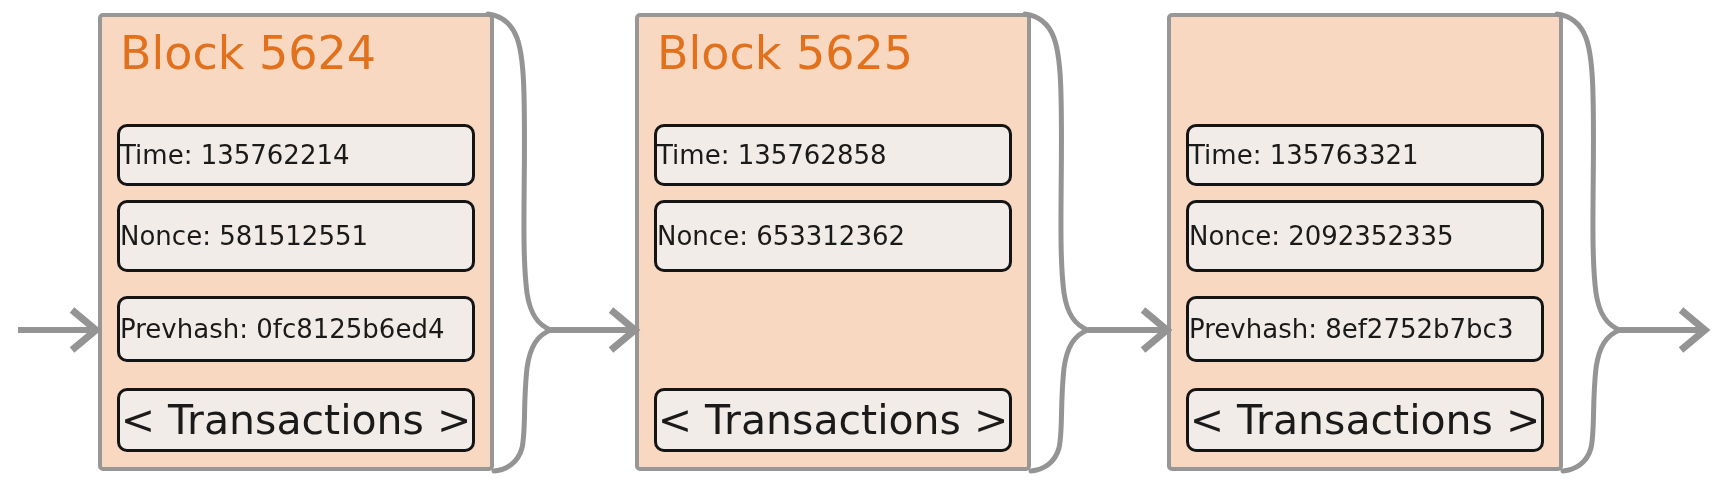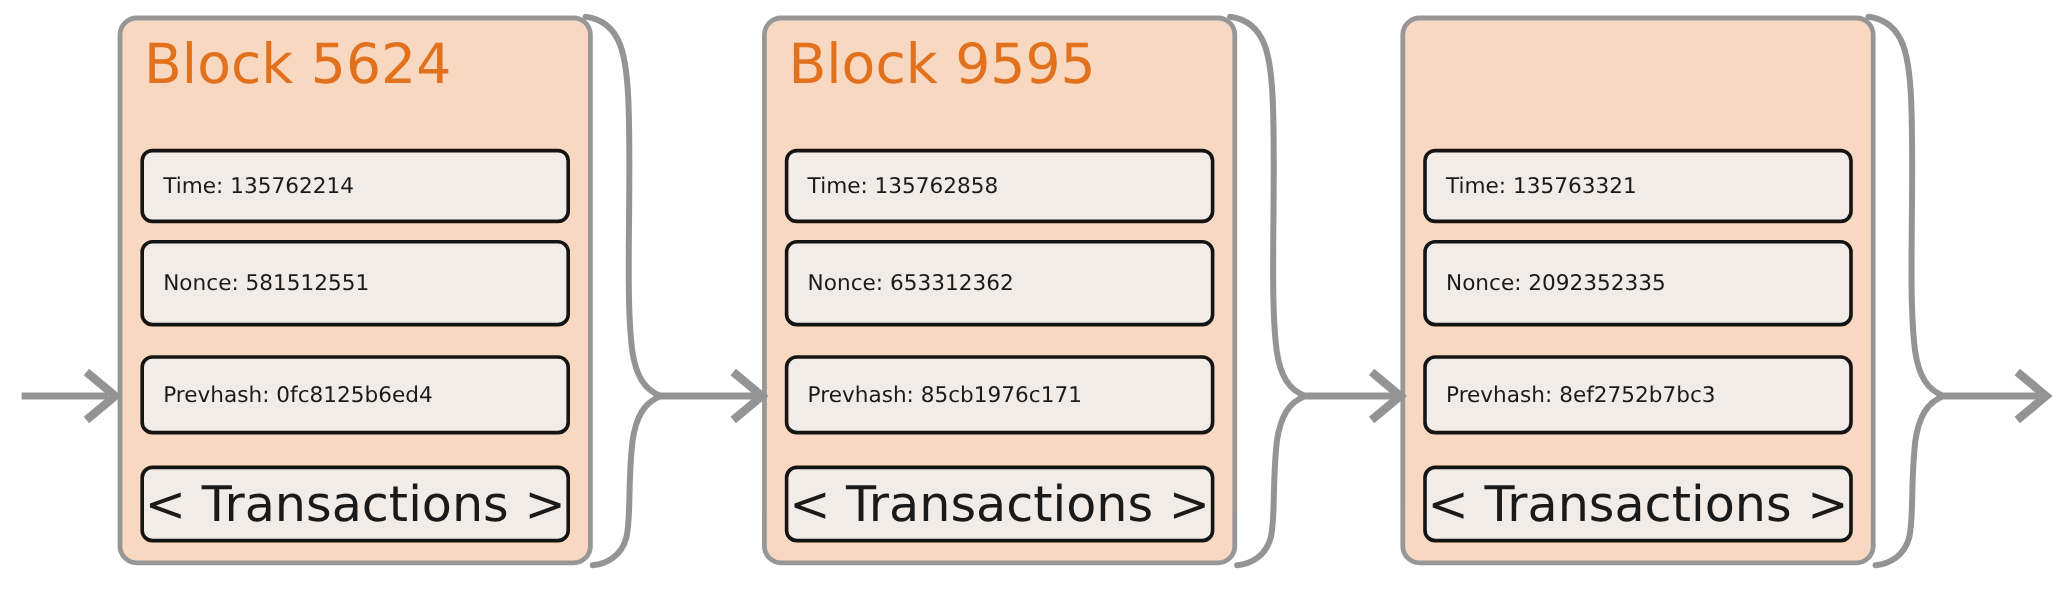--- a/index.html
+++ b/index.html
@@ -11,21 +11,21 @@
     font-family: "DejaVu Sans", sans-serif;
     overflow: hidden;
   }
   .block {
     position: absolute;
     top: 13px;
     width: 396px;
     height: 458px;
     background: #f9d8c2;
     border: 4px solid #979797;
-    border-radius: 16px;
+    border-radius: 5px;
     box-sizing: border-box;
   }
   .b0 { left: 98px; }
   .b1 { left: 635px; }
   .b2 { left: 1167px; }
   .block-title {
     position: absolute;
     left: 18px;
     top: 8px;
     font-size: 46px;
@@ -36,22 +36,21 @@
   .field {
     position: absolute;
     left: 15px;
     right: 15px;
     background: #f2ece8;
     border: 3px solid #141414;
     border-radius: 10px;
     box-sizing: border-box;
     display: flex;
     align-items: center;
-    padding-left: 16px;
-    font-size: 18px;
+    font-size: 26px;
     color: #1a1a1a;
     white-space: nowrap;
   }
   .f-time  { top: 107px; height: 62px; }
   .f-nonce { top: 183px; height: 72px; }
   .f-prev  { top: 279px; height: 66px; }
   .f-trans {
     top: 371px; height: 64px;
     justify-content: center;
     padding-left: 0;
@@ -80,29 +79,26 @@
     </div>
     <div class="field f-prev">
       <span>Prevhash: 0fc8125b6ed4</span>
     </div>
     <div class="field f-trans">
       <span>&lt; Transactions &gt;</span>
     </div>
   </div>
 
   <div class="block b1">
-    <div class="block-title">Block 9595</div>
+    <div class="block-title">Block 5625</div>
     <div class="field f-time">
       <span>Time: 135762858</span>
     </div>
     <div class="field f-nonce">
       <span>Nonce: 653312362</span>
-    </div>
-    <div class="field f-prev">
-      <span>Prevhash: 85cb1976c171</span>
     </div>
     <div class="field f-trans">
       <span>&lt; Transactions &gt;</span>
     </div>
   </div>
 
   <div class="block b2">
     <div class="field f-time">
       <span>Time: 135763321</span>
     </div>

